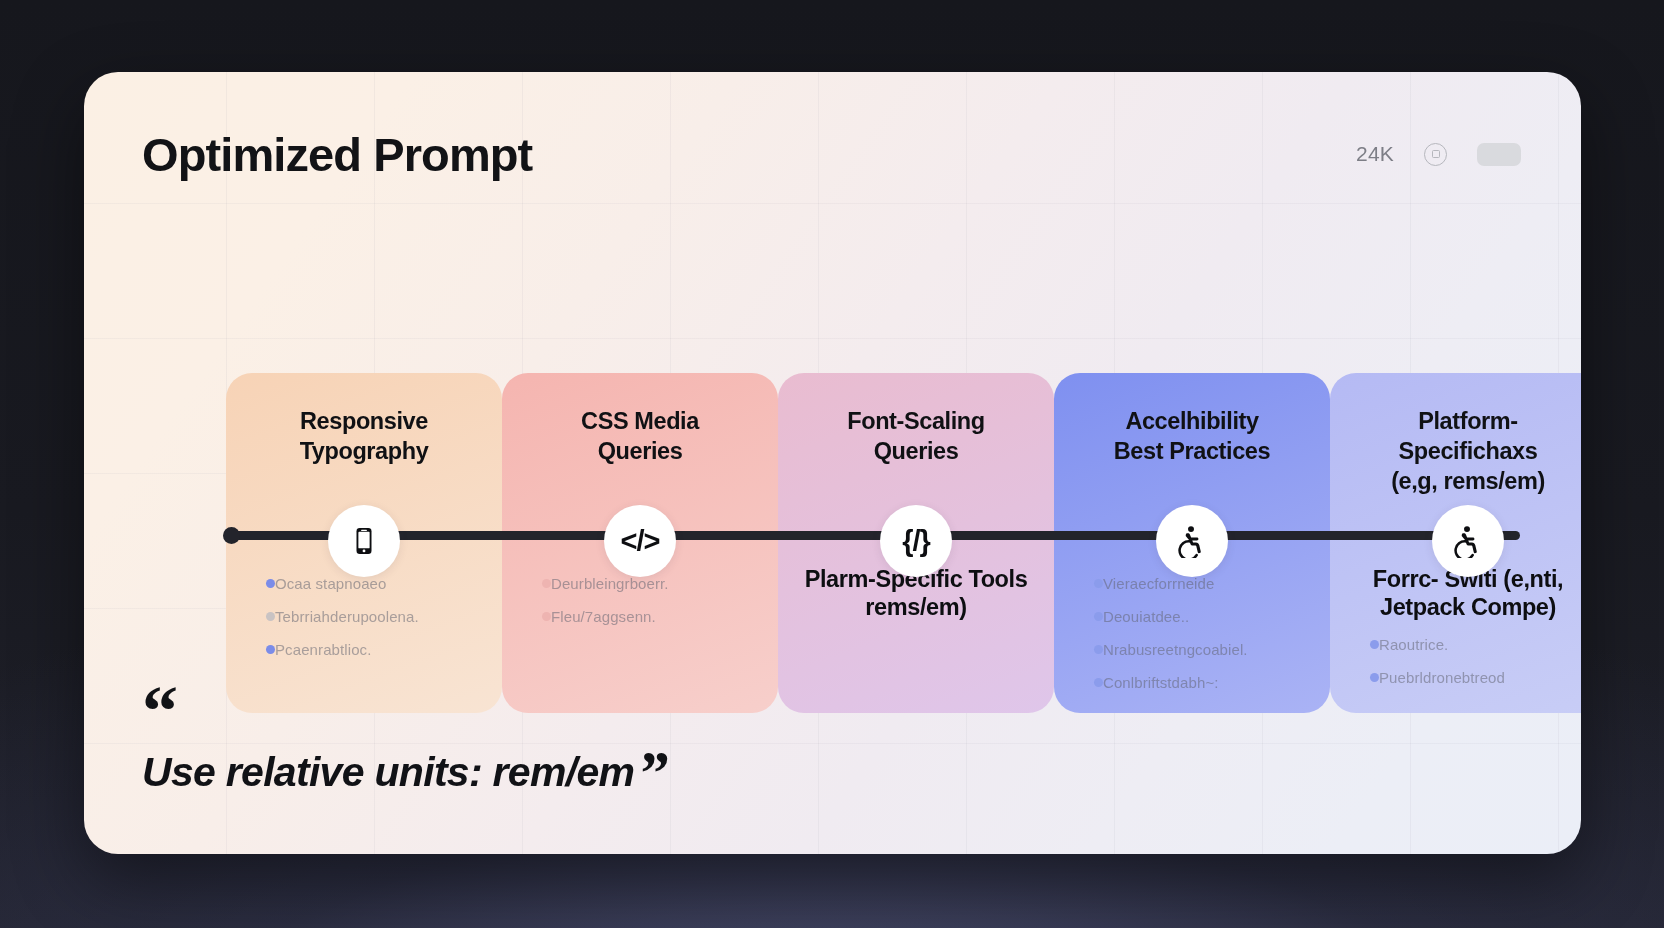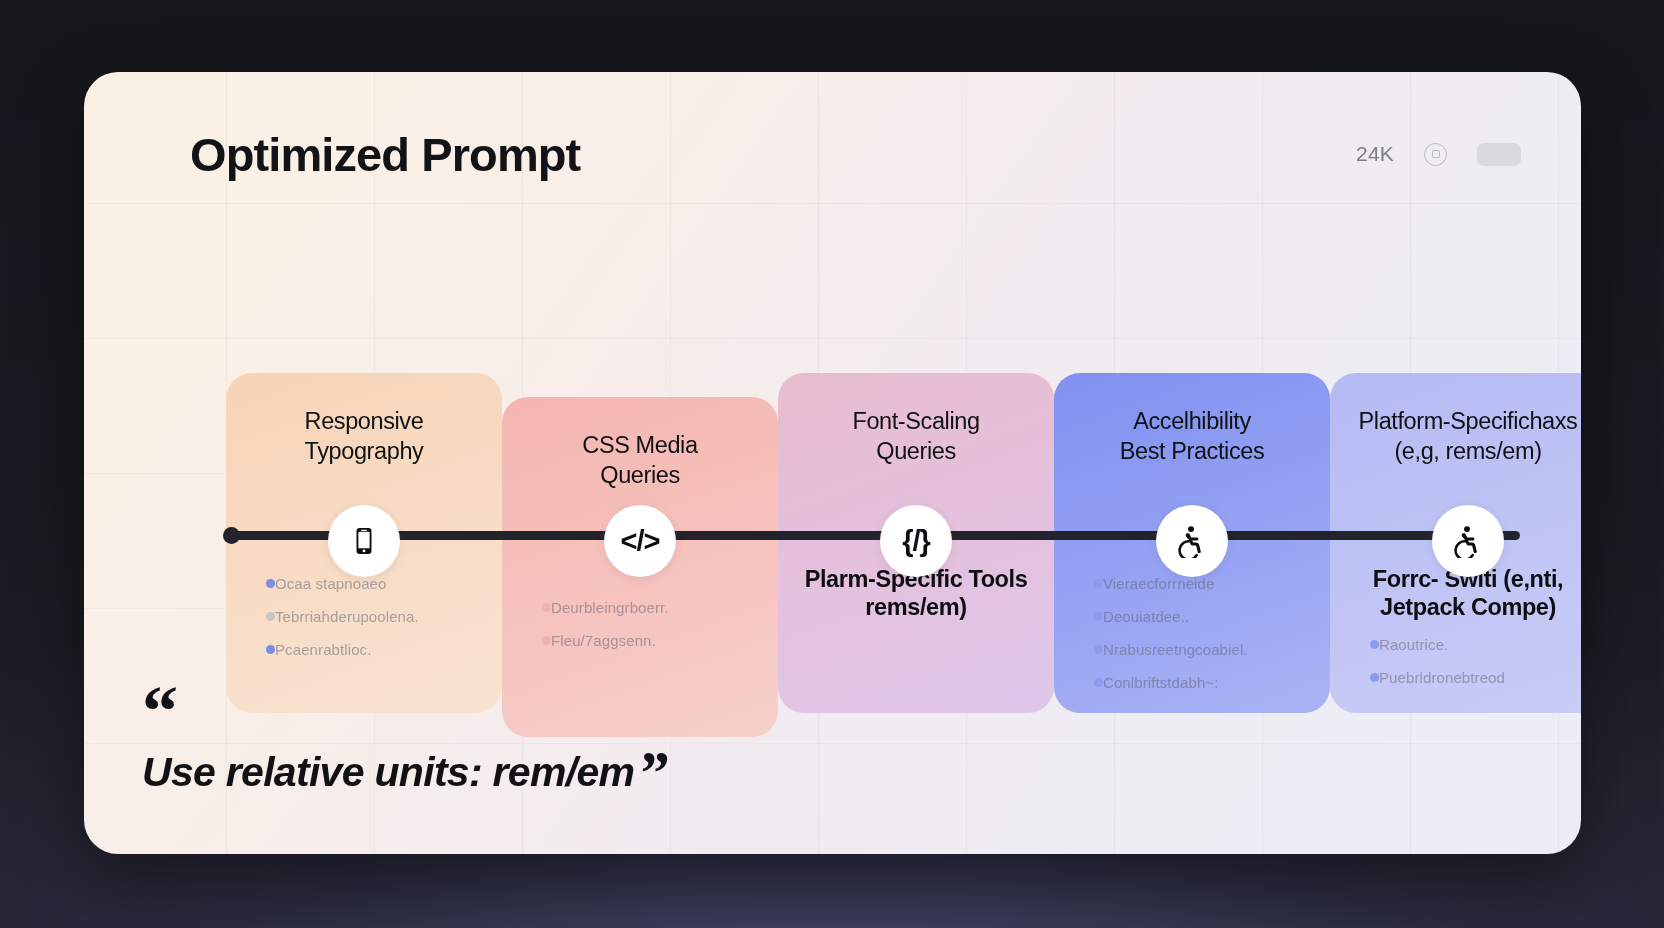--- a/index.html
+++ b/index.html
@@ -57,21 +57,20 @@
     background-size: 148px 135px;
     background-position: -6px -4px;
     pointer-events: none;
   }
 
   
   .header {
     position: absolute;
     left: 0; right: 0; top: 0;
     height: 150px;
-    margin-left: 48px;
   }
 
   .page-title {
     position: absolute;
     left: 58px;
     top: 55px;
     font-size: 47px;
     font-weight: 700;
     letter-spacing: -0.9px;
     color: #121316;
@@ -131,21 +130,21 @@
     border-radius: 26px;
     padding: 34px 22px 0;
     overflow: hidden;
   }
 
   .card-title {
     position: relative;
     z-index: 3;
     text-align: center;
     font-size: 23.5px;
-    font-weight: 400;
+    font-weight: 700;
     line-height: 1.27;
     letter-spacing: -0.4px;
     color: #101114;
     white-space: pre-line;
   }
 
   
   .card-overlay-title {
     position: absolute;
     z-index: 4;
@@ -312,21 +311,21 @@
           <div class="bullet">
             <span class="dot" style="background: rgb(201, 195, 195);"></span>
             <span class="bullet-text">Tebrriahderupoolena.</span>
           </div>
           <div class="bullet">
             <span class="dot" style="background: rgb(123, 140, 232);"></span>
             <span class="bullet-text">Pcaenrabtlioc.</span>
           </div>
         </div>
       </div>
-      <div class="card" style="background: linear-gradient(160deg, rgb(245, 181, 176) 0%, rgb(247, 207, 203) 100%); margin-top: 24px;">
+      <div class="card" style="background: linear-gradient(160deg, rgb(245, 181, 176) 0%, rgb(247, 207, 203) 100%);">
         <div class="card-title">CSS Media
 Queries</div>
         <div class="bullets">
           <div class="bullet">
             <span class="dot" style="background: rgb(238, 180, 177);"></span>
             <span class="bullet-text">Deurbleingrboerr.</span>
           </div>
           <div class="bullet">
             <span class="dot" style="background: rgb(238, 180, 177);"></span>
             <span class="bullet-text">Fleu/7aggsenn.</span>

